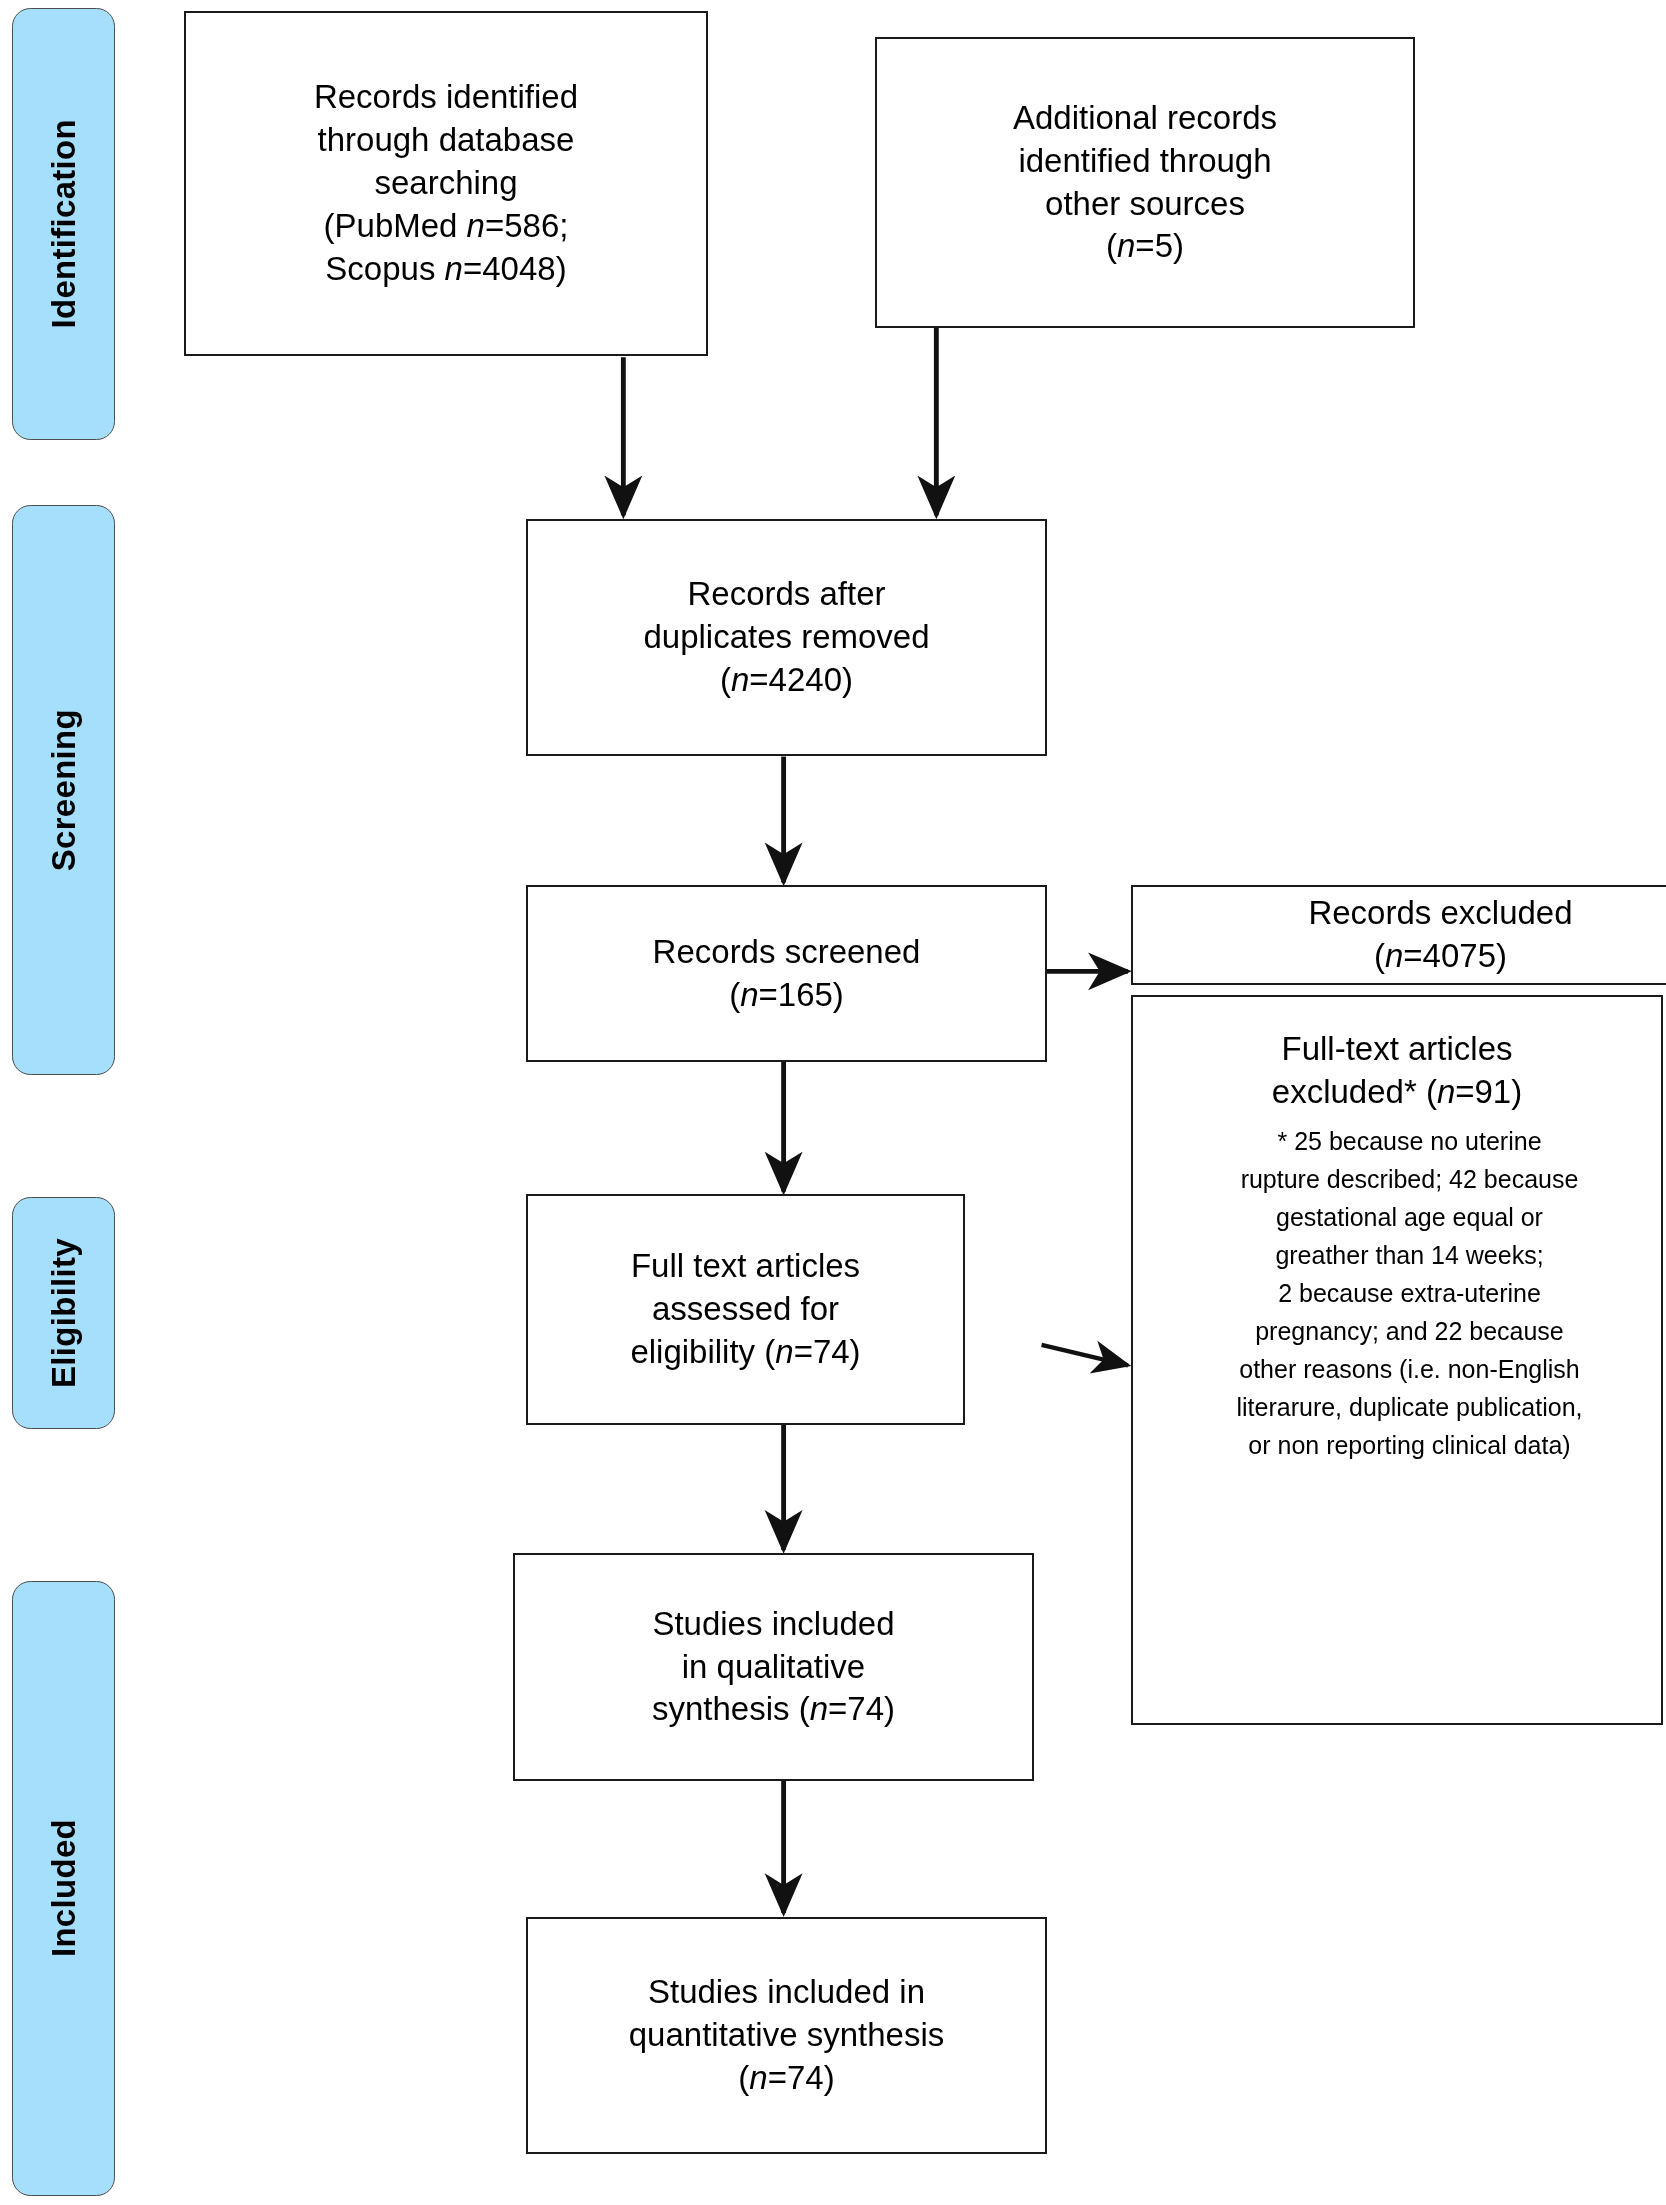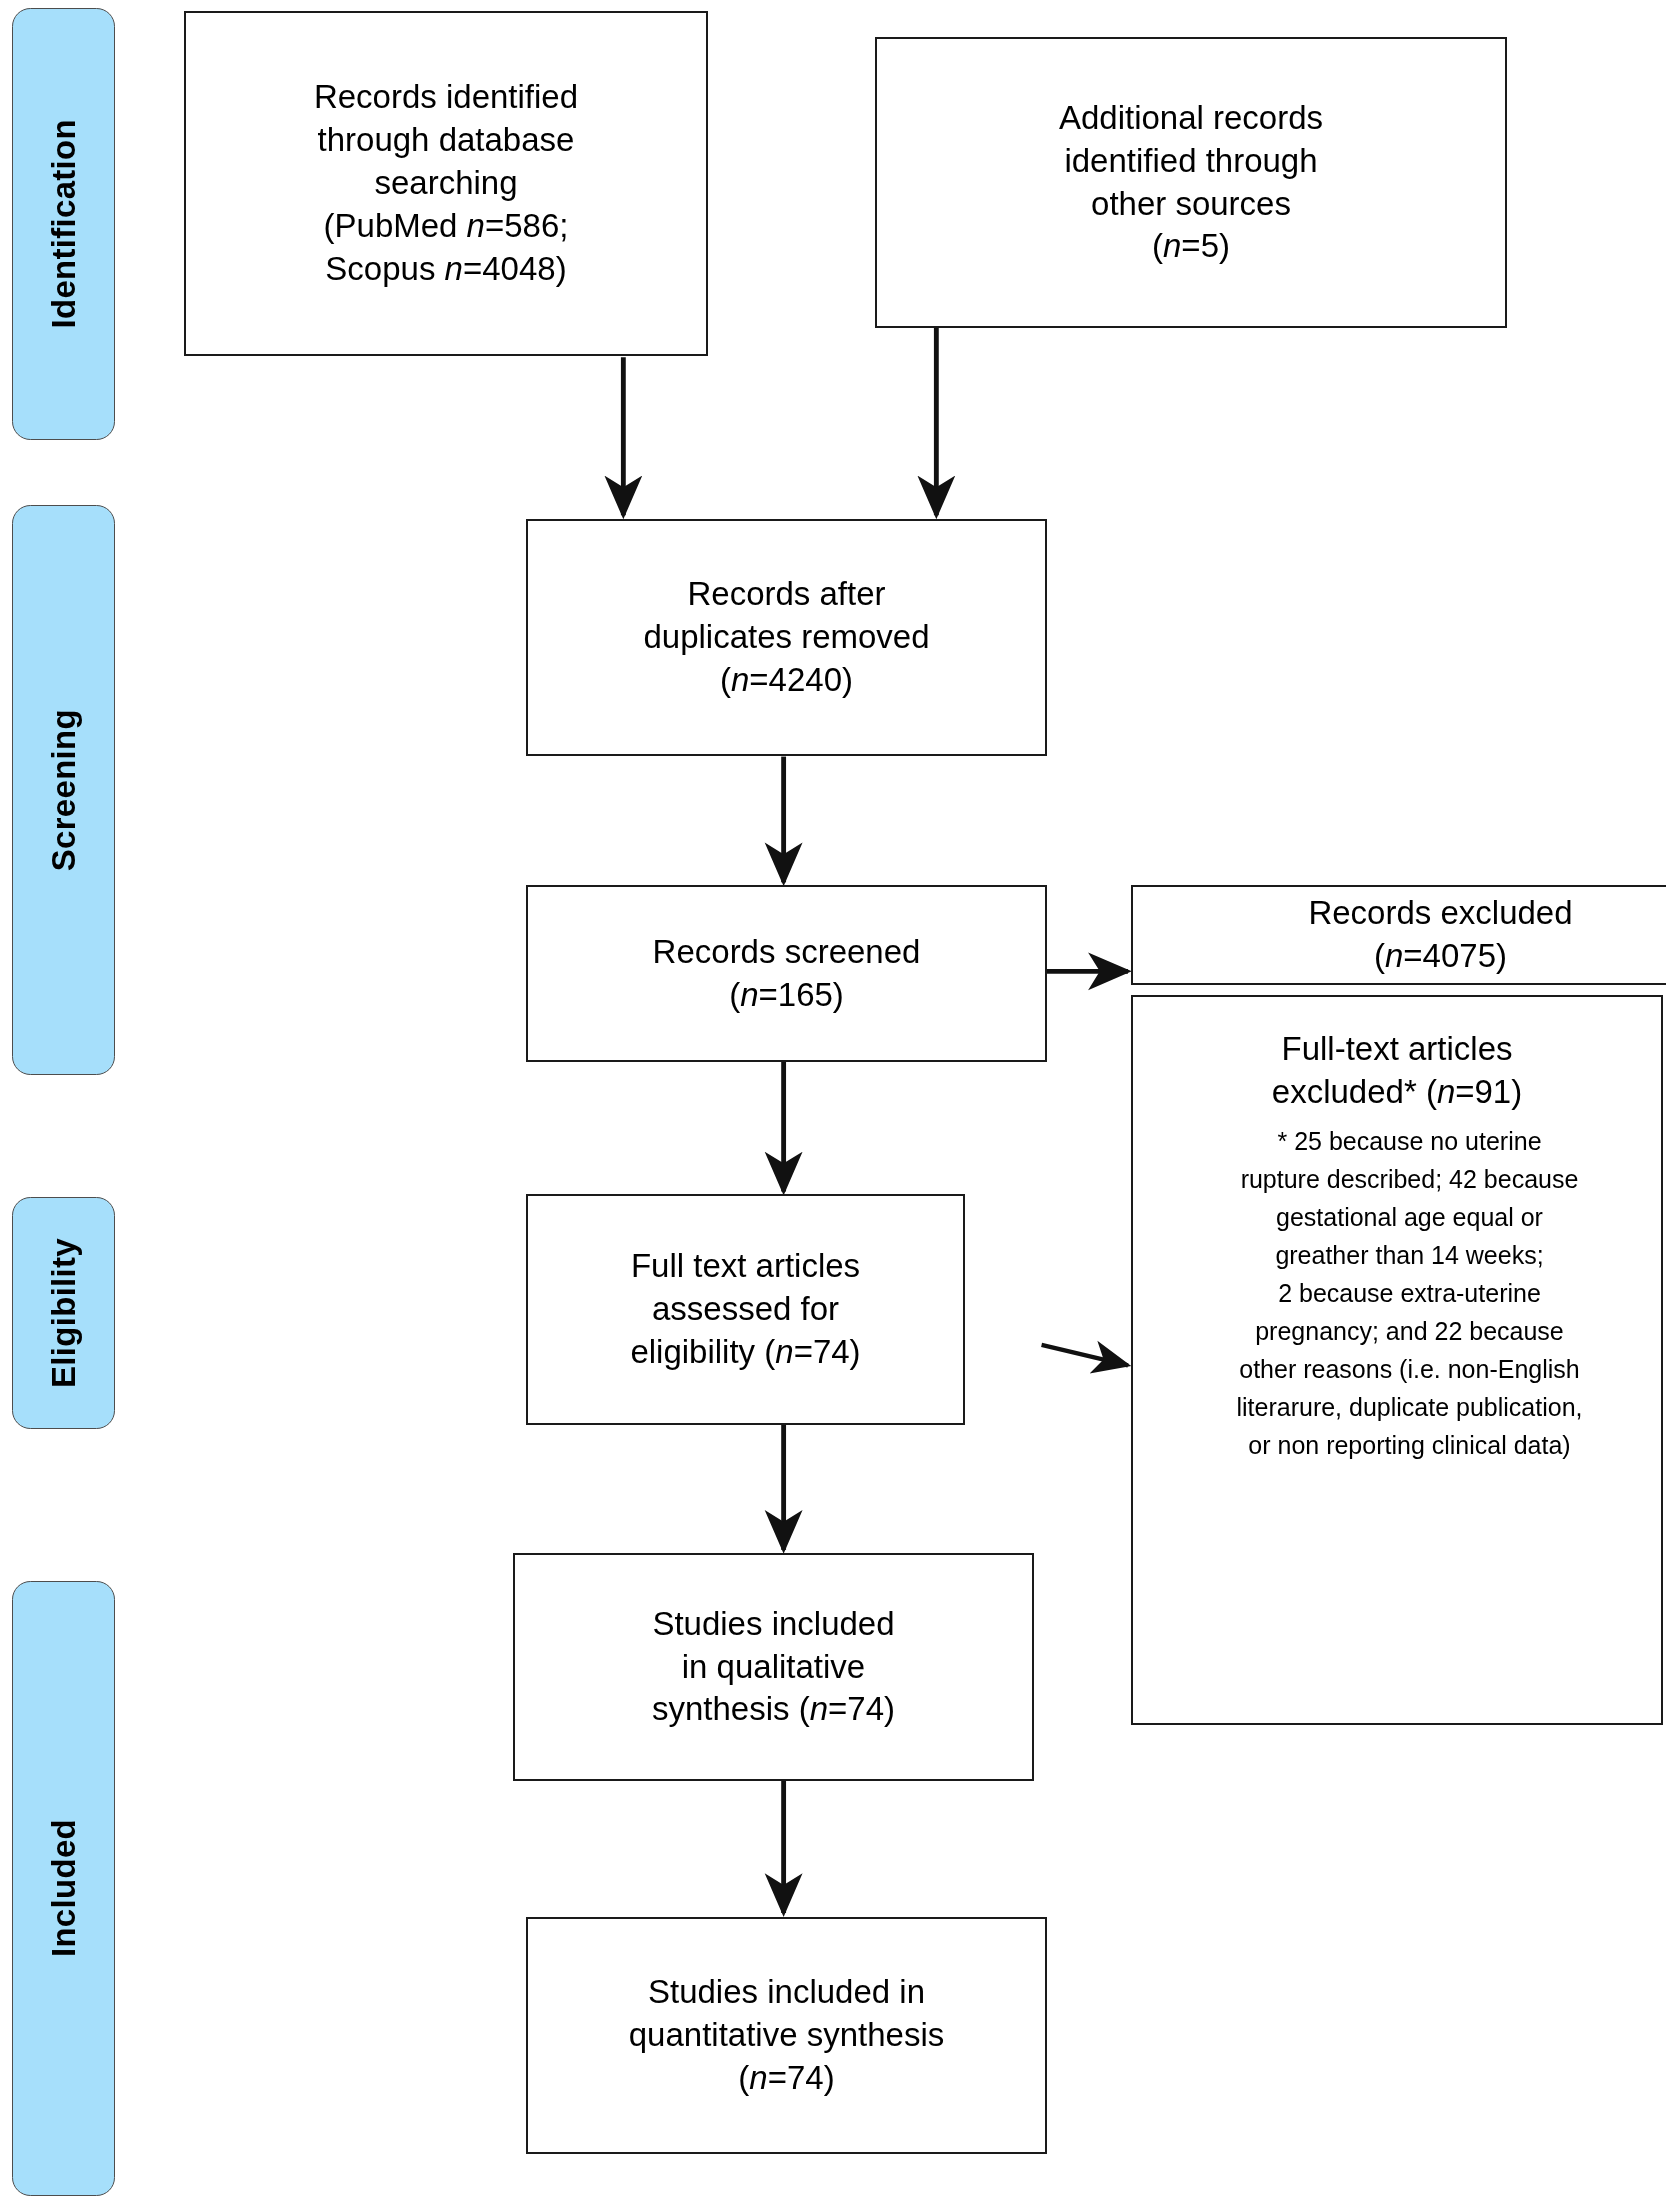--- a/index.html
+++ b/index.html
@@ -130,21 +130,21 @@
   <div class="box" style="left:184px; top:10.8px; width:524px; height:345px;">
     <div class="lines">
         <div class="line">Records identified</div>
         <div class="line">through database</div>
         <div class="line">searching</div>
         <div class="line">(PubMed <em class="n">n</em>=586;</div>
         <div class="line">Scopus <em class="n">n</em>=4048)</div>
       </div>
   </div>
 
-  <div class="box" style="left:875px; top:37px; width:632px; height:291px;">
+  <div class="box" style="left:875px; top:37px; width:540px; height:291px;">
     <div class="lines">
         <div class="line">Additional records</div>
         <div class="line">identified through</div>
         <div class="line">other sources</div>
         <div class="line">(<em class="n">n</em>=5)</div>
       </div>
   </div>
 
   <div class="box" style="left:526px; top:519px; width:521px; height:237px;align-items:center;">
     <div class="lines">

